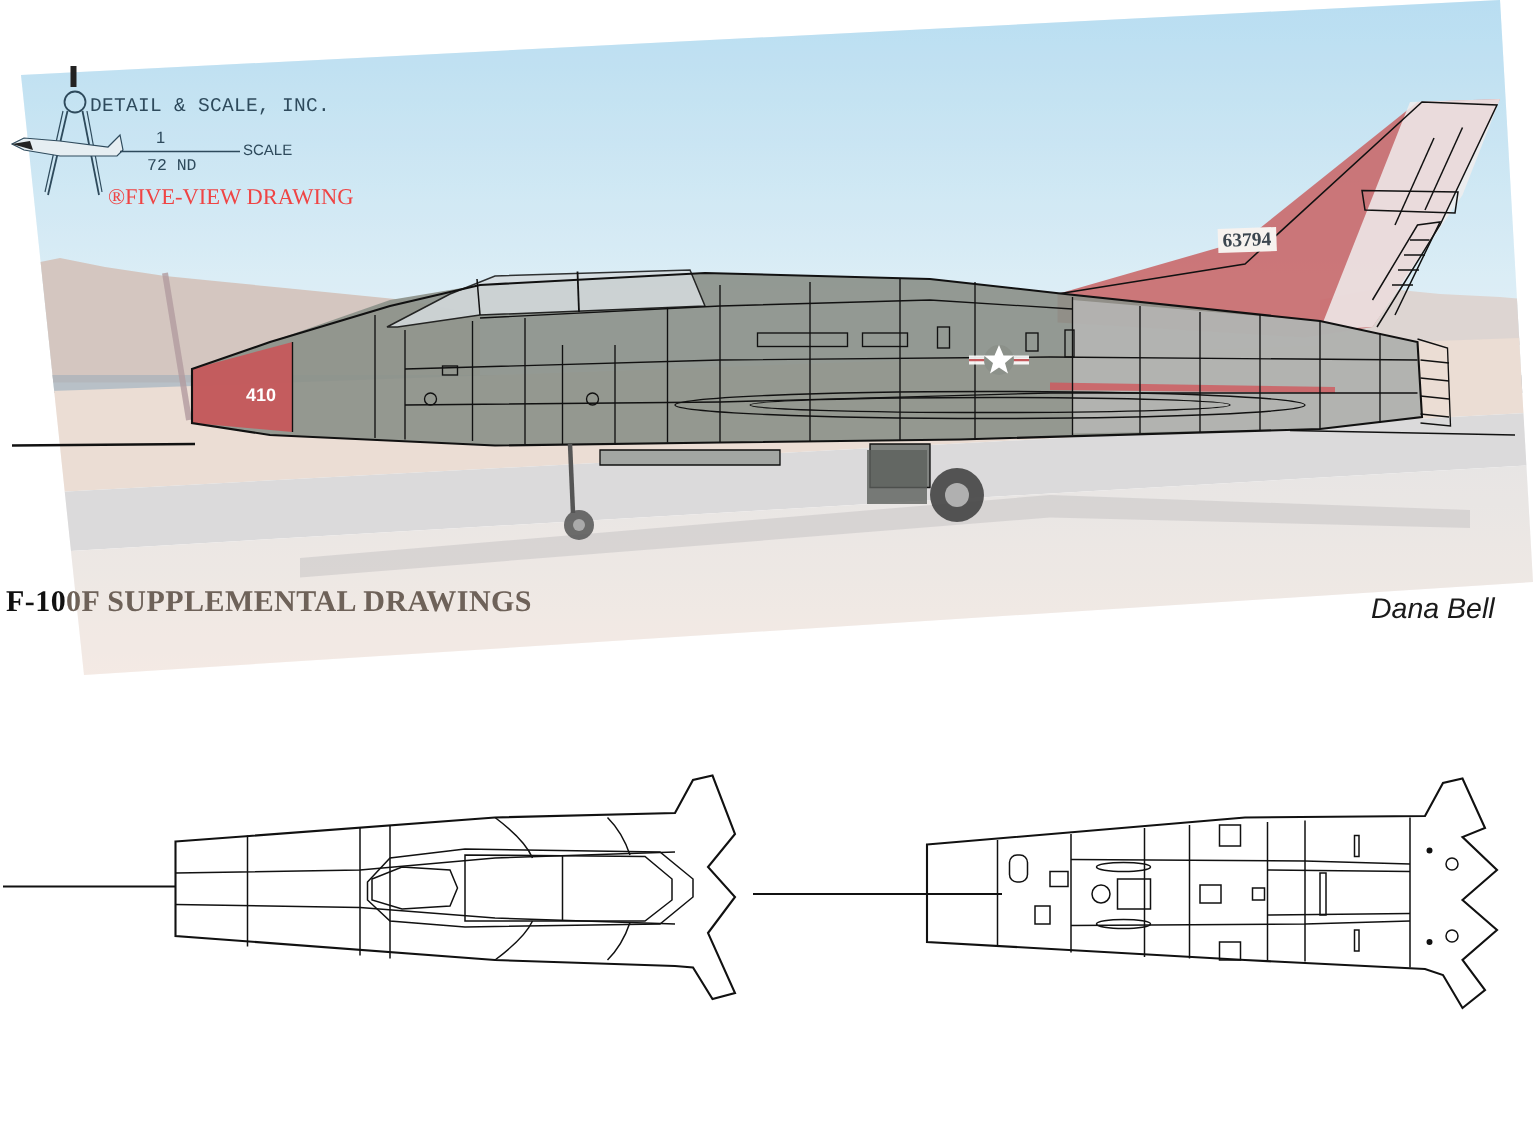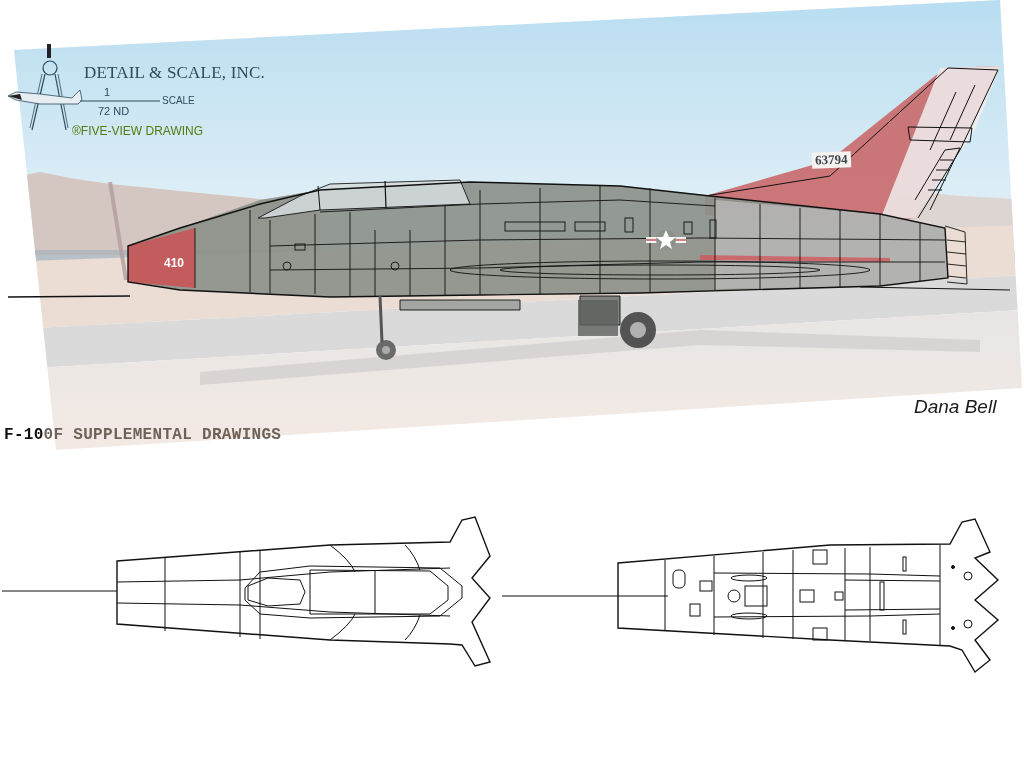--- a/index.html
+++ b/index.html
@@ -1,27 +1,27 @@
 <!DOCTYPE html>
 <html><head>
   <meta charset="utf-8">
   <style>
     html, body { margin: 0; padding: 0; background: #ffffff; }
     body { width: 1024px; height: 765px; position: relative; overflow: hidden;
            font-family: "Liberation Sans", sans-serif; }
     #photo-svg { position: absolute; left: 0; top: 0; }
-    .logo-title { position: absolute; left: 84px; top: 63px; font-size: 17px; color: #2e4a5c;
-                  letter-spacing: 0.2px; font-family: Liberation Serif, serif; }
+    .logo-title { position: absolute; left: 60px; top: 63px; font-size: 13px; color: #2e4a5c;
+                  letter-spacing: 0.2px; font-family: Liberation Mono, monospace; }
     .logo-num { position: absolute; left: 104px; top: 86px; font-size: 11px; color: #2e4a5c; }
-    .logo-den { position: absolute; left: 98px; top: 105px; font-size: 11px; color: #2e4a5c; }
+    .logo-den { position: absolute; left: 98px; top: 105px; font-size: 11px; color: #2e4a5c; font-family: Liberation Mono, monospace; }
     .logo-scale { position: absolute; left: 162px; top: 95px; font-size: 10px; color: #2e4a5c; }
-    .logo-five { position: absolute; left: 72px; top: 124px; font-size: 12px; color: #4d7c0f; }
-    .title { position: absolute; left: 4px; top: 390px; font-size: 16px; font-weight: bold;
-             color: #6e6259; letter-spacing: 0.3px; font-family: Liberation Mono, monospace;
-             white-space: nowrap; margin-top: 36px; }
+    .logo-five { position: absolute; left: 72px; top: 124px; font-size: 15px; color: #ef4444; font-family: Liberation Serif, serif; }
+    .title { position: absolute; left: 4px; top: 390px; font-size: 20px; font-weight: bold;
+             color: #6e6259; letter-spacing: 0.3px; font-family: Liberation Serif, serif;
+             white-space: nowrap; }
     .title .dark { color: #111111; }
     .signature { position: absolute; left: 914px; top: 396px; font-size: 19px;
                  font-family: Liberation Sans, sans-serif; font-style: italic; color: #1a1a1a;
                  white-space: nowrap; }
     .tail-num { position: absolute; left: 812px; top: 152px; background: #f6f2ef; color: #3b4650;
                 font-family: "Liberation Serif", serif; font-weight: bold; font-size: 13px;
                 padding: 0 3px; transform: rotate(-2deg); line-height: 16px; }
     .nose-num { position: absolute; left: 164px; top: 256px; color: #ffffff; font-weight: bold;
                 font-size: 12px; font-family: Liberation Sans, sans-serif; }
   </style>

